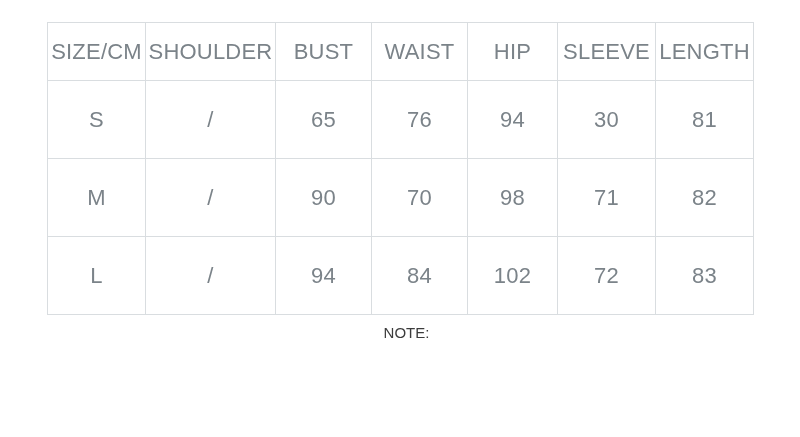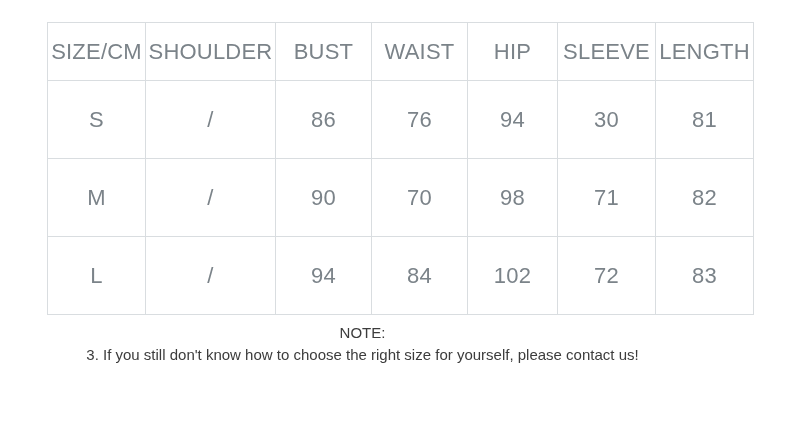--- a/index.html
+++ b/index.html
@@ -67,20 +67,21 @@
   col.c5 { width: 98px; }
   col.c6 { width: 98px; }
 
   .note-block {
     position: absolute;
     left: 0;
     top: 322px;
     width: 725px;
     text-align: center;
     color: #4a4a4a;
+    padding-left: 44px;
   }
   .note-title {
     font-size: 15px;
     color: #3c3c3c;
     line-height: 21px;
   }
   .note-line {
     font-size: 15px;
     color: #3c3c3c;
     line-height: 23px;
@@ -118,21 +119,21 @@
           <td>SHOULDER</td>
           <td>BUST</td>
           <td>WAIST</td>
           <td>HIP</td>
           <td>SLEEVE</td>
           <td>LENGTH</td>
         </tr>
         <tr class="data">
           <td>S</td>
           <td>/</td>
-          <td>86</td>
+          <td>65</td>
           <td>76</td>
           <td>94</td>
           <td>30</td>
           <td>81</td>
         </tr>
         <tr class="data">
           <td>M</td>
           <td>/</td>
           <td>90</td>
           <td>70</td>
@@ -148,16 +149,15 @@
           <td>102</td>
           <td>72</td>
           <td>83</td>
         </tr>
       </tbody>
     </table>
   </div>
 
   <div class="note-block">
     <div class="note-title">NOTE:</div>
-    <div class="note-line">3. If you still don't know how to choose the right size for yourself, please contact us!</div>
   </div>
 
 </div>
 
 </body></html>

